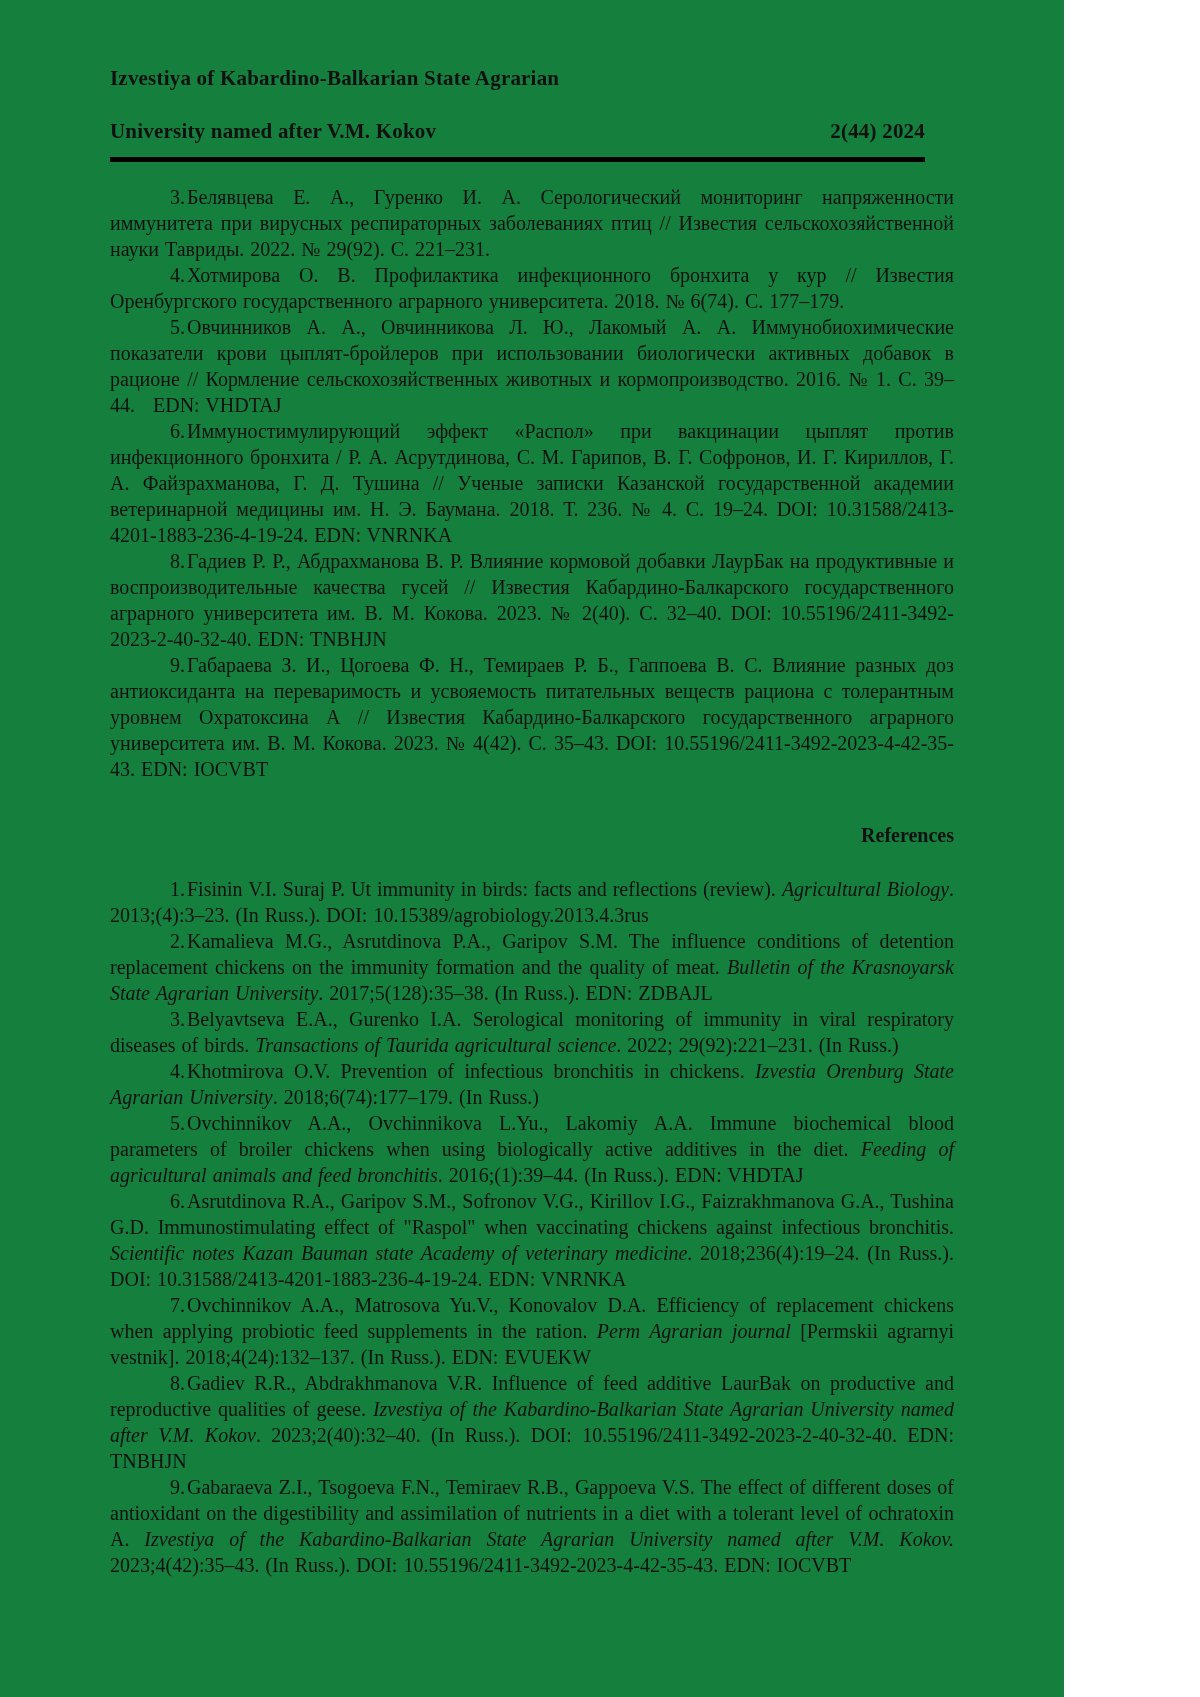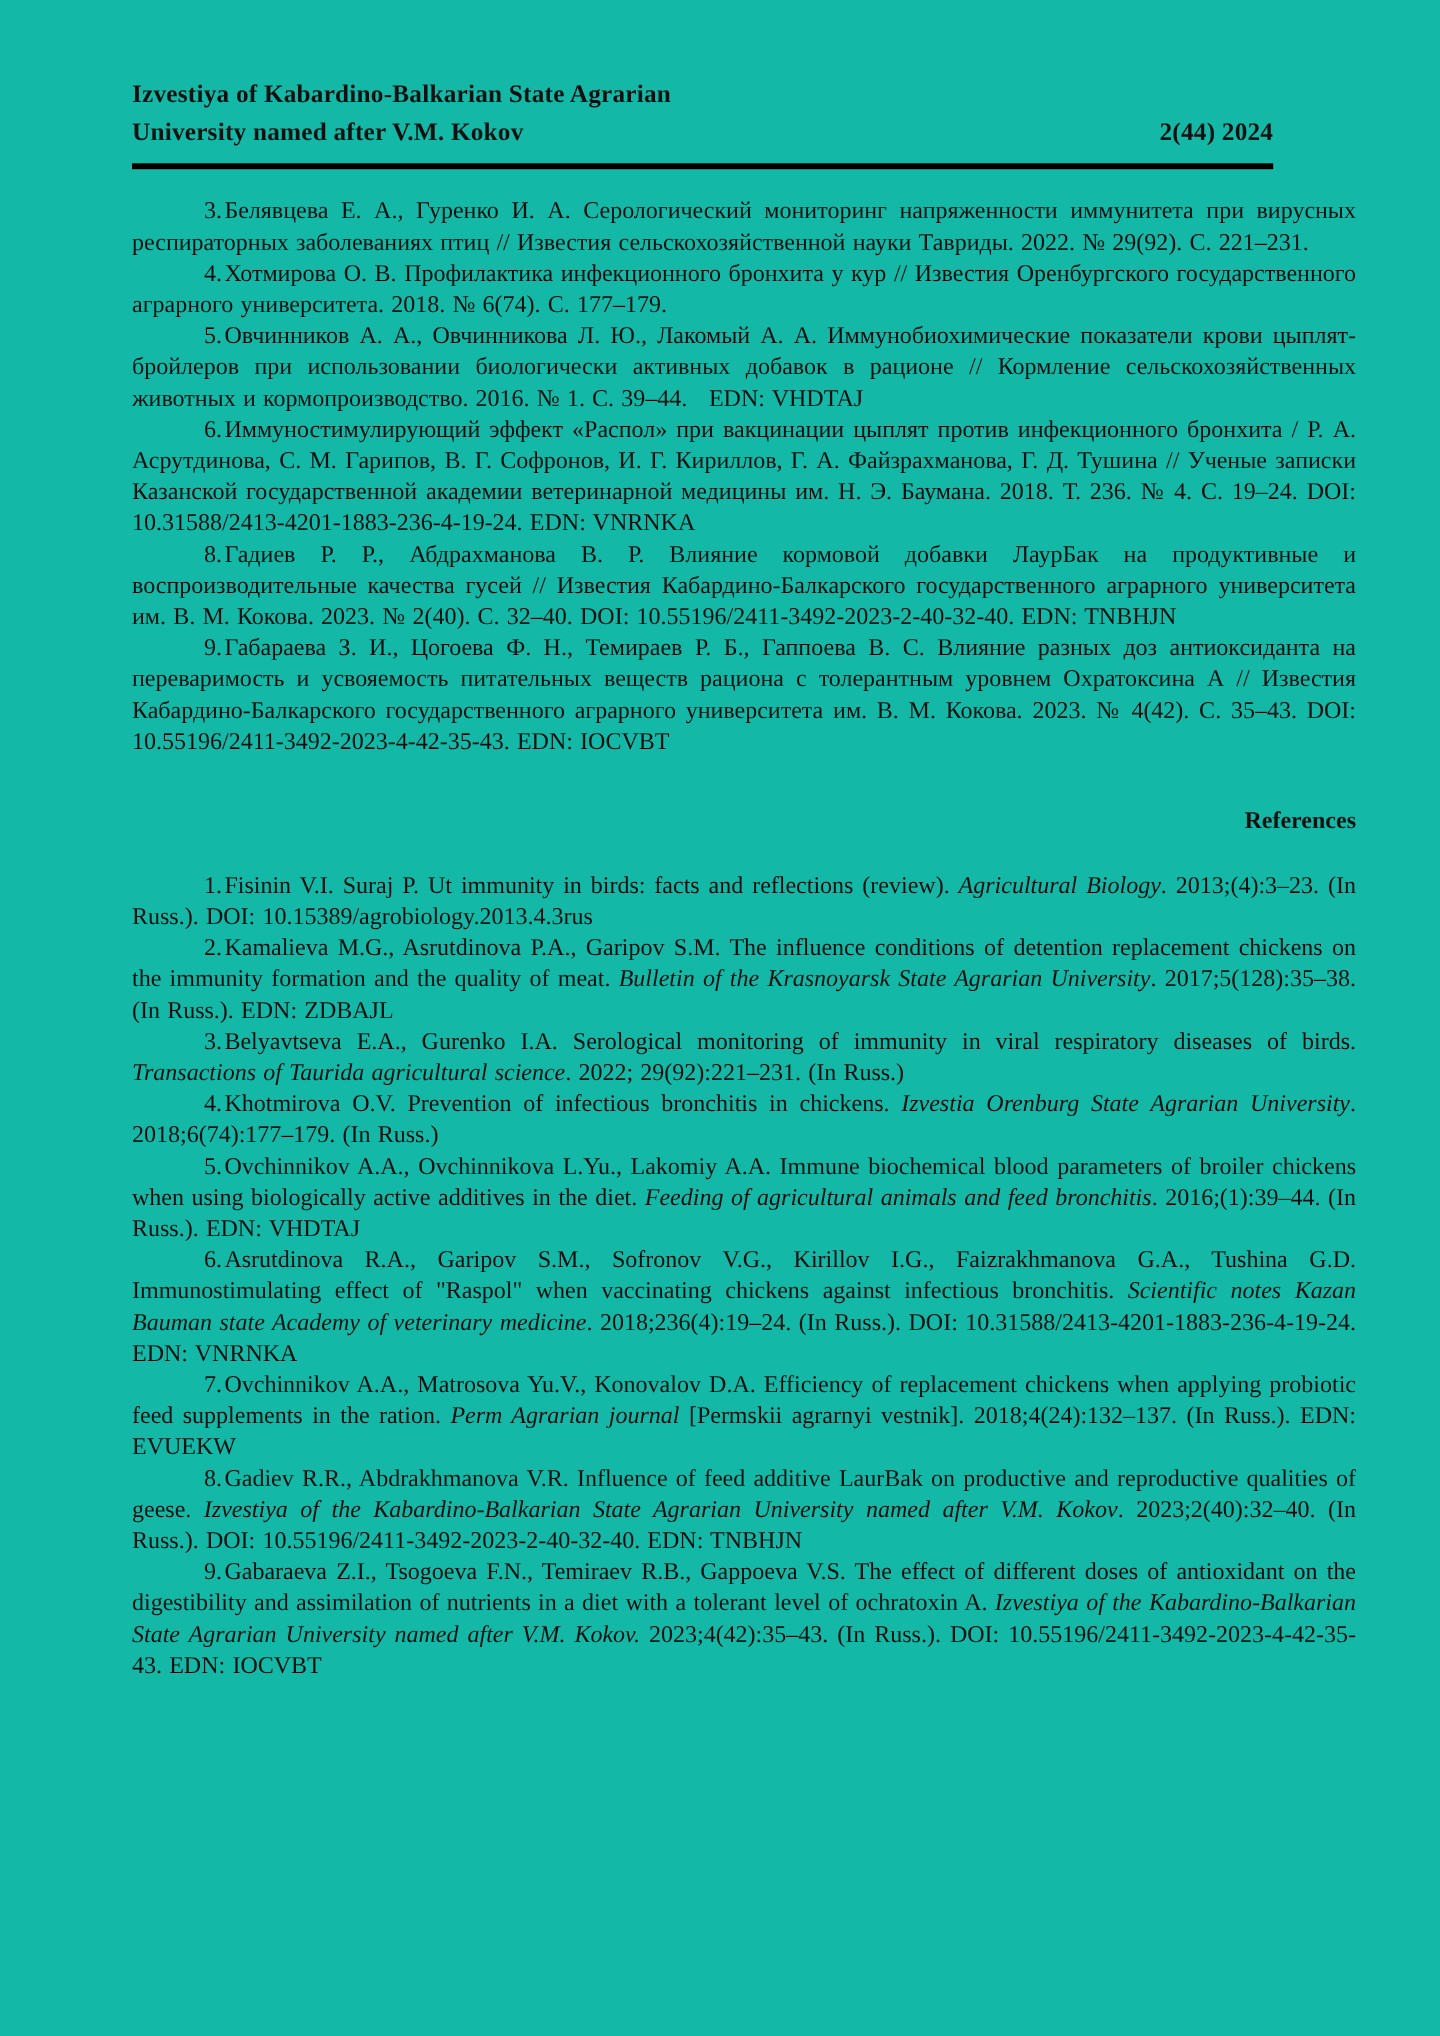--- a/index.html
+++ b/index.html
@@ -2,23 +2,23 @@
 <html><head>
 <meta charset="utf-8">
 <style>
   html, body {
     margin: 0;
     padding: 0;
     background: #ffffff;
   }
   .page {
     position: relative;
-    width: 1200px;
+    width: 1064px;
     height: 1697px;
-    background: #14b8a6;
+    background: #15803d;
     color: #111111;
     font-family: "Liberation Serif", "DejaVu Serif", serif;
     overflow: hidden;
   }
   
   .page-header {
     margin: 62px 139px 0 110px;
   }
   .header-line1 {
     font-size: 21px;
@@ -27,29 +27,30 @@
     letter-spacing: 0.2px;
   }
   .header-line2 {
     display: flex;
     justify-content: space-between;
     align-items: baseline;
     font-size: 21px;
     font-weight: bold;
     line-height: 32px;
     letter-spacing: 0.2px;
+    margin-top: 21px;
   }
   .header-rule {
     height: 5px;
     background: #000000;
     margin-top: 10px;
   }
   
   .content {
-    margin: 22px 70px 0 110px; 
+    margin: 22px 110px 0 110px; 
   }
   .ref {
     margin: 0;
     font-size: 20px;
     line-height: 26px;
     text-align: justify;
     text-indent: 30px;
     word-spacing: 1px;
   }
   .ref .num {

